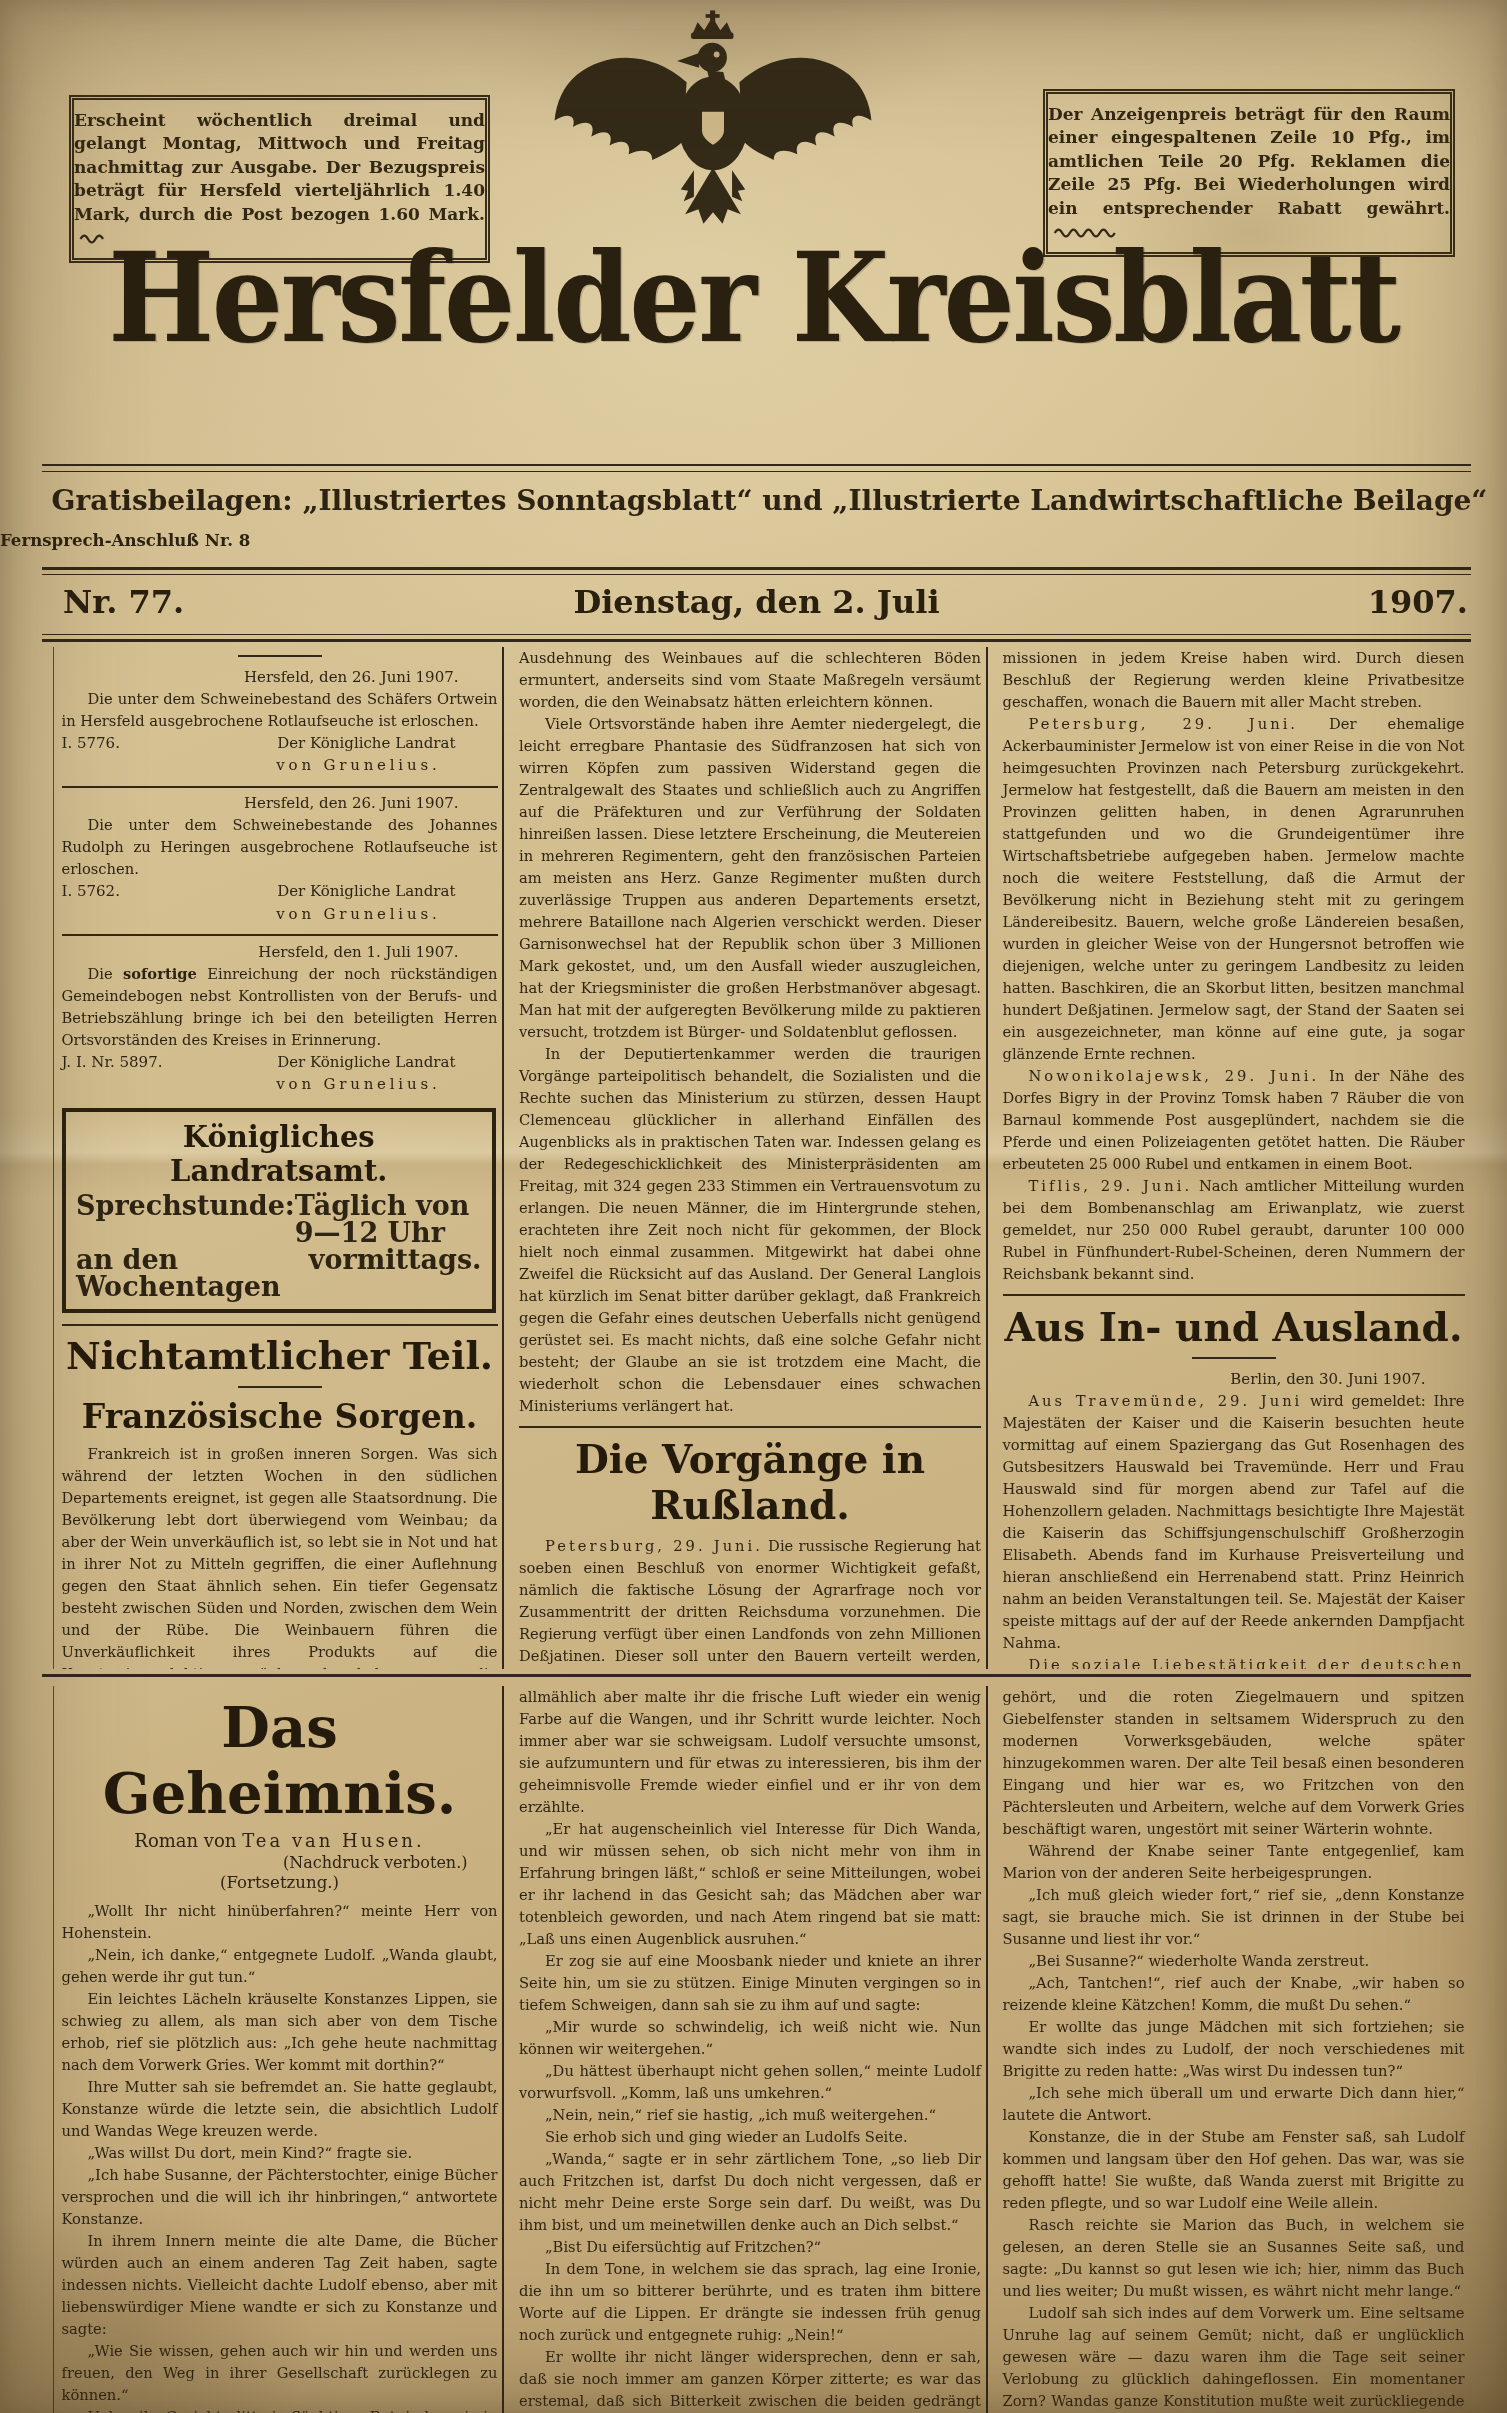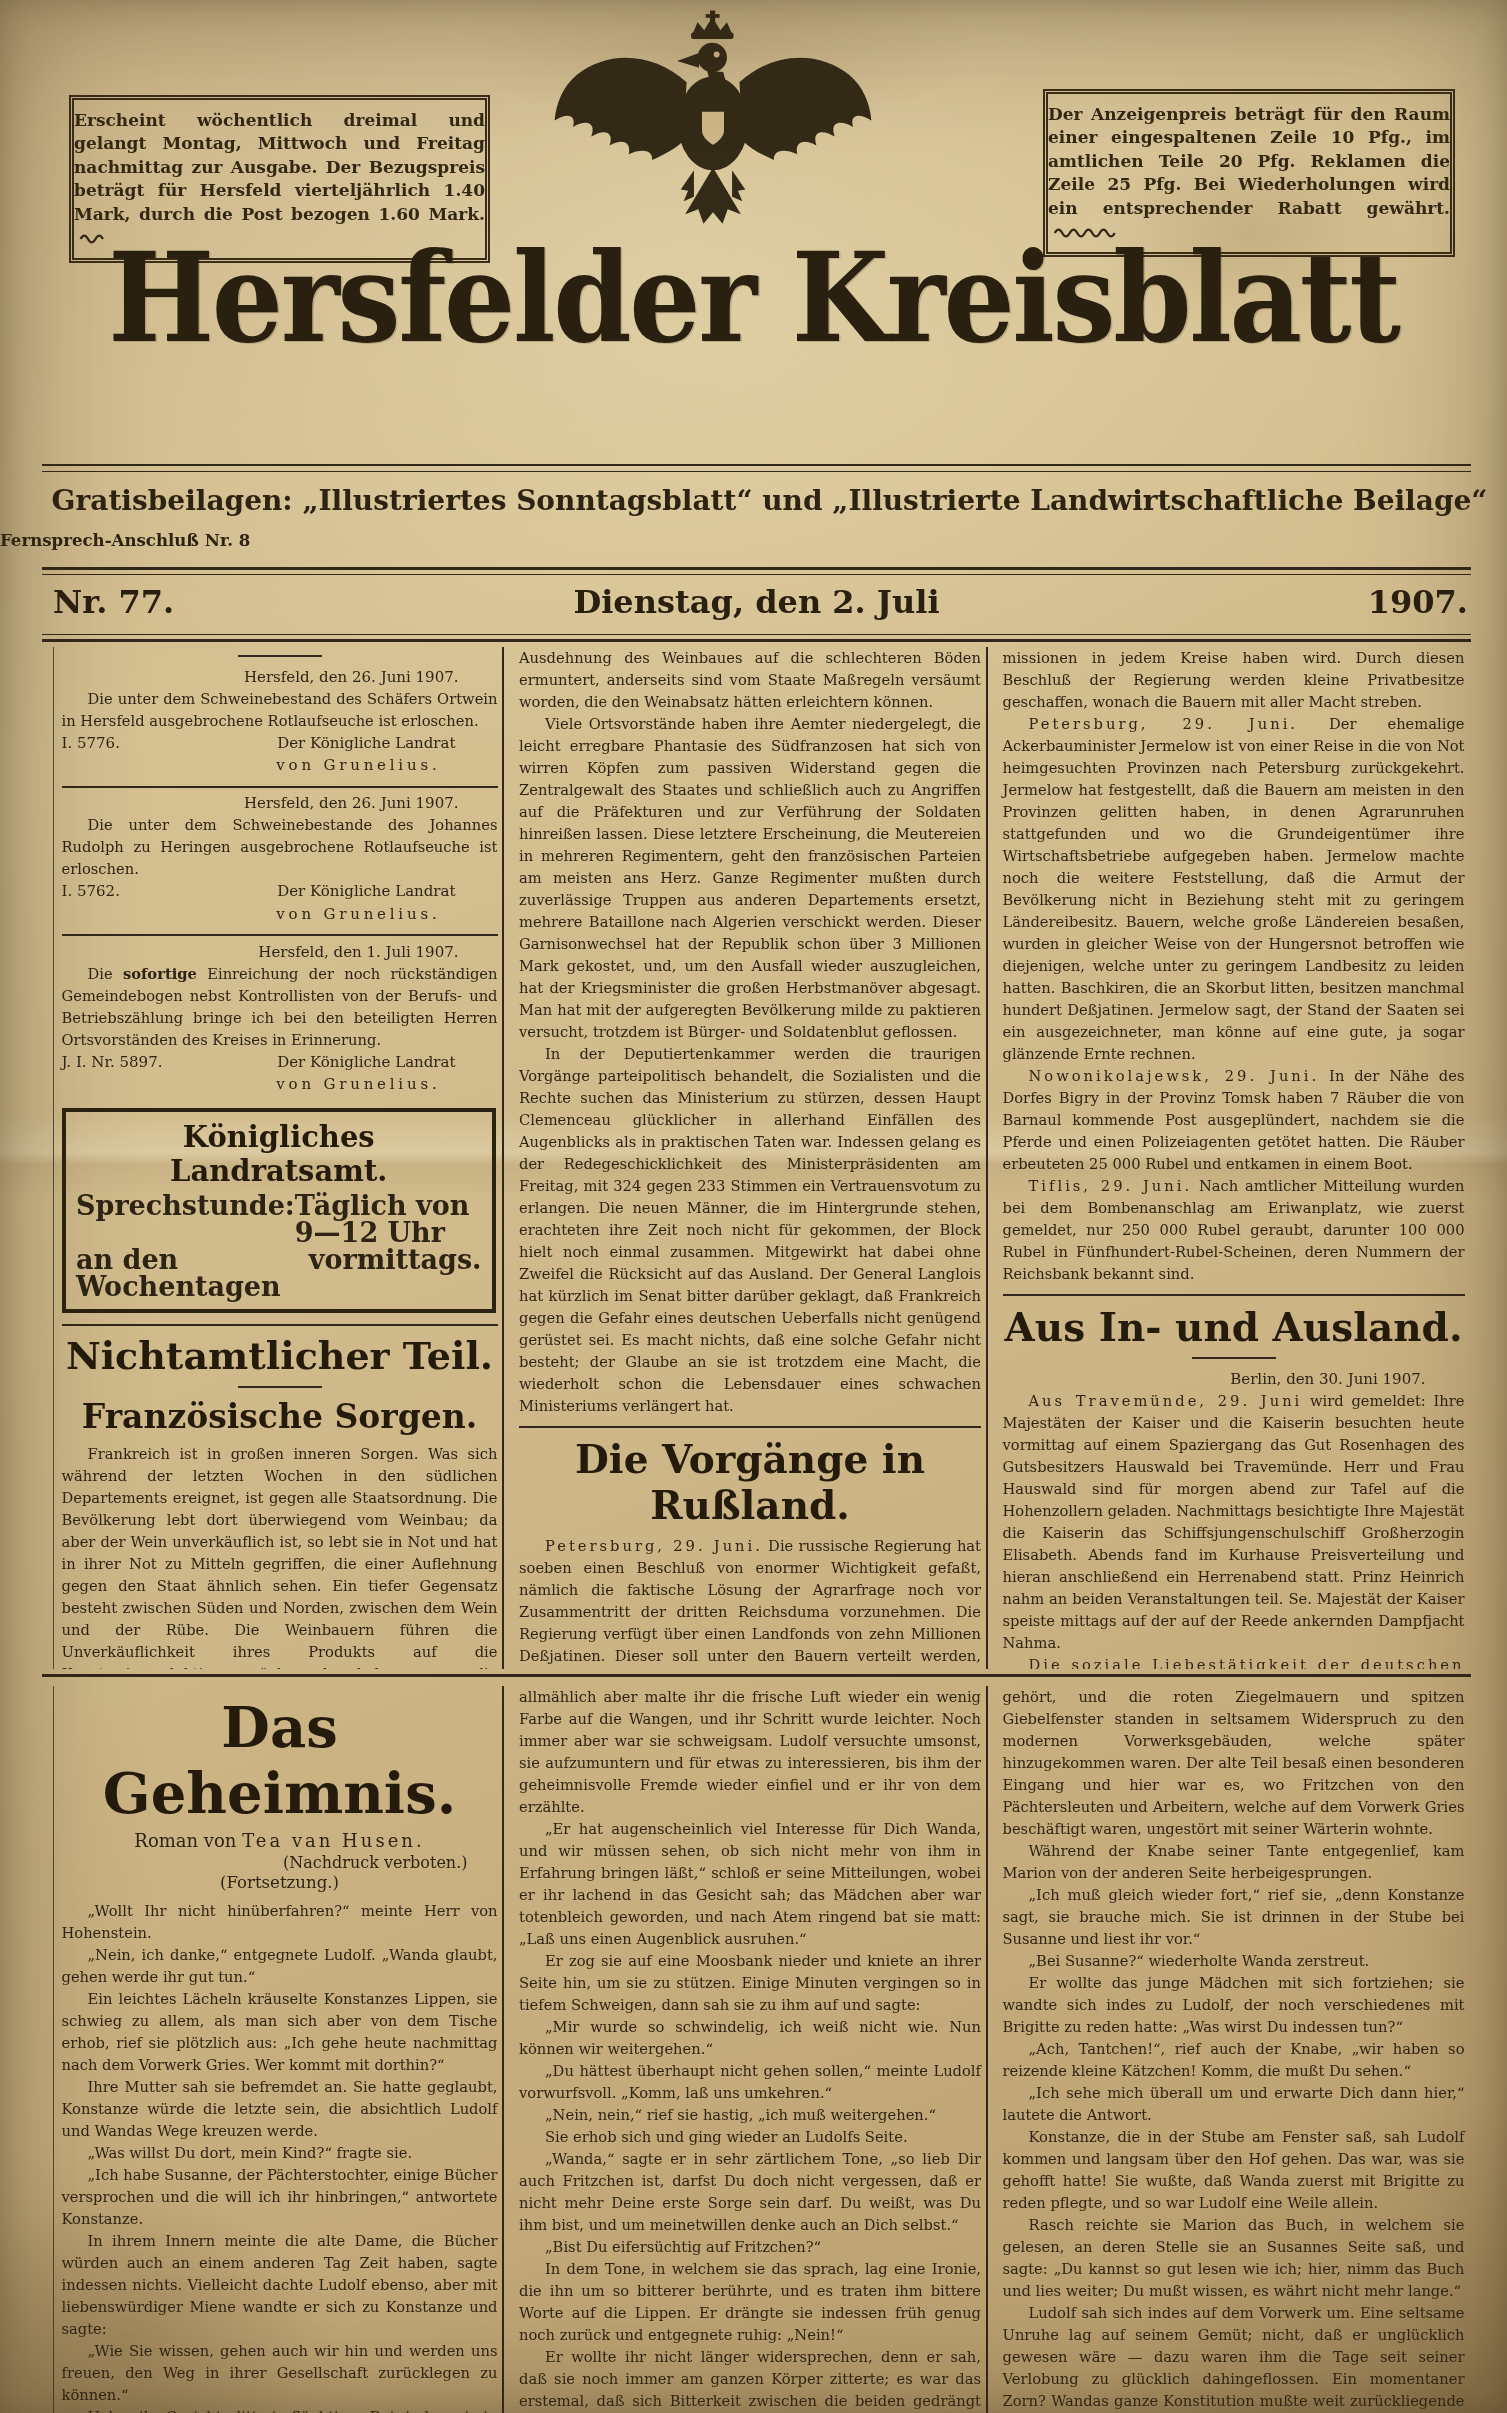--- a/index.html
+++ b/index.html
@@ -35,21 +35,21 @@
   .hrule{position:absolute;left:42px;right:36px;}
   #rule-masthead{top:464px;border-top:2.3px solid #31271a;border-bottom:1.5px solid #31271a;height:4.5px;}
   #subtitle{position:absolute;left:16px;top:484px;width:100%;text-align:center;
     font-weight:bold;font-size:28px;color:#2d2312;}
   #phoneline{position:absolute;left:0;top:530px;width:100%;
     font-weight:bold;font-size:16.6px;color:#2d2312;}
   #rule-mid{top:567px;border-top:3.8px solid #31271a;border-bottom:1.5px solid #31271a;height:3.8px;}
   #daterow{position:absolute;left:45px;right:39px;top:583px;height:44px;
     font-weight:bold;font-size:32px;color:#2a2010;}
   #daterow .mid{position:absolute;left:0;width:100%;text-align:center;}
-  #daterow .l{position:absolute;left:8px;}
+  #daterow .l{position:absolute;left:18px;}
   #daterow .r{position:absolute;right:0;}
   #rule-cols{top:634px;border-top:1.5px solid #31271a;border-bottom:3.8px solid #31271a;height:3.8px;}
 
   
   .band{position:absolute;left:53px;right:38px;display:flex;overflow:hidden;
     border-left:1.5px solid rgba(49,39,26,0.75);}
   #band-main{top:647px;height:1022px;}
   #rule-feuil{top:1674px;border-top:3px solid #31271a;height:0;}
   #band-feuil{top:1686px;height:727px;}
   .col{overflow:hidden;padding:0 4.5px 0 7.5px;}
@@ -254,22 +254,22 @@
     <p class="bp">In dem Tone, in welchem sie das sprach, lag eine Ironie, die ihn um so bitterer berührte, und es traten ihm bittere Worte auf die Lippen. Er drängte sie indessen früh genug noch zurück und entgegnete ruhig: „Nein!“</p>
     <p class="bp">Er wollte ihr nicht länger widersprechen, denn er sah, daß sie noch immer am ganzen Körper zitterte; es war das erstemal, daß sich Bitterkeit zwischen die beiden gedrängt hatte.</p>
 
   </div>
 
   <div class="col c3">
     <p class="bp noind">gehört, und die roten Ziegelmauern und spitzen Giebelfenster standen in seltsamem Widerspruch zu den modernen Vorwerksgebäuden, welche später hinzugekommen waren. Der alte Teil besaß einen besonderen Eingang und hier war es, wo Fritzchen von den Pächtersleuten und Arbeitern, welche auf dem Vorwerk Gries beschäftigt waren, ungestört mit seiner Wärterin wohnte.</p>
     <p class="bp">Während der Knabe seiner Tante entgegenlief, kam Marion von der anderen Seite herbeigesprungen.</p>
     <p class="bp">„Ich muß gleich wieder fort,“ rief sie, „denn Konstanze sagt, sie brauche mich. Sie ist drinnen in der Stube bei Susanne und liest ihr vor.“</p>
     <p class="bp">„Bei Susanne?“ wiederholte Wanda zerstreut.</p>
+    <p class="bp">„Ach, Tantchen!“, rief auch der Knabe, „wir haben so reizende kleine Kätzchen! Komm, die mußt Du sehen.“</p>
     <p class="bp">Er wollte das junge Mädchen mit sich fortziehen; sie wandte sich indes zu Ludolf, der noch verschiedenes mit Brigitte zu reden hatte: „Was wirst Du indessen tun?“</p>
-    <p class="bp">„Ach, Tantchen!“, rief auch der Knabe, „wir haben so reizende kleine Kätzchen! Komm, die mußt Du sehen.“</p>
     <p class="bp">„Ich sehe mich überall um und erwarte Dich dann hier,“ lautete die Antwort.</p>
     <p class="bp">Konstanze, die in der Stube am Fenster saß, sah Ludolf kommen und langsam über den Hof gehen. Das war, was sie gehofft hatte! Sie wußte, daß Wanda zuerst mit Brigitte zu reden pflegte, und so war Ludolf eine Weile allein.</p>
     <p class="bp">Rasch reichte sie Marion das Buch, in welchem sie gelesen, an deren Stelle sie an Susannes Seite saß, und sagte: „Du kannst so gut lesen wie ich; hier, nimm das Buch und lies weiter; Du mußt wissen, es währt nicht mehr lange.“</p>
     <p class="bp">Ludolf sah sich indes auf dem Vorwerk um. Eine seltsame Unruhe lag auf seinem Gemüt; nicht, daß er unglücklich gewesen wäre — dazu waren ihm die Tage seit seiner Verlobung zu glücklich dahingeflossen. Ein momentaner Zorn? Wandas ganze Konstitution mußte weit zurückliegende Gründe haben; eine einzige Ballnacht konnte ein so blühendes Wesen nicht so verwandelt haben. Er gedachte der glücklichen Zukunft, und während die weit vorgerückte Sonne</p>
   </div>
 </div>
 
 <div class="vignette"></div>
 
 

